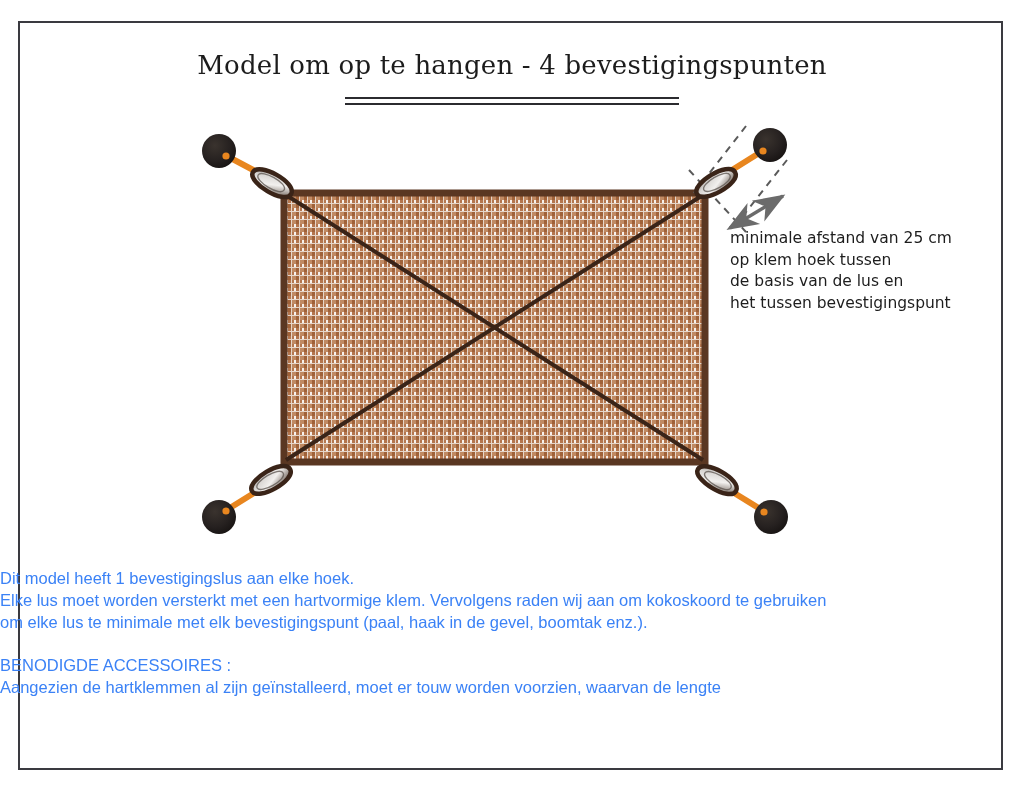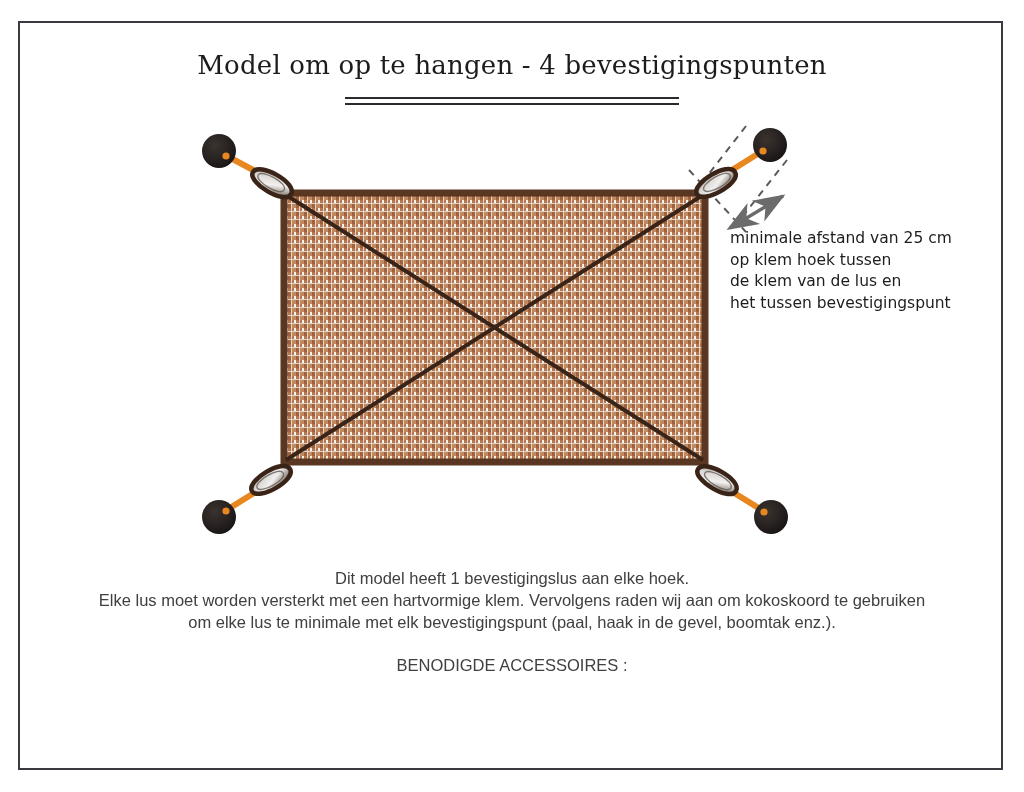--- a/index.html
+++ b/index.html
@@ -86,24 +86,24 @@
     color: #1d1d1d;
     white-space: nowrap;
   }
   #annotation div { white-space: nowrap; }
 
   
   .btext {
     position: absolute;
     left: 0;
     width: 1024px;
-    text-align: center;
+    text-align: left;
     font-family: "Liberation Sans Narrow", "Liberation Sans", sans-serif;
     font-stretch: condensed;
-    color: #404040;
+    color: #3b82f6;
     font-size: 16.5px;
     line-height: 22px;
   }
   #block1 { top: 567px; }
   #block2 { top: 654px; }
   .btext div { white-space: nowrap; }
 </style>
 </head>
 <body>
 
@@ -212,27 +212,28 @@
         </g>
         <circle cx="771" cy="517" r="17" fill="url(#anchorGrad)"></circle>
         <circle cx="764" cy="512" r="3.6" fill="#e8861f"></circle>
       </g>
     </svg>
   </div>
 
   <div id="annotation">
     <div>minimale afstand van 25 cm</div>
     <div>op klem hoek tussen</div>
-    <div>de klem van de lus en</div>
+    <div>de basis van de lus en</div>
     <div>het tussen bevestigingspunt</div>
   </div>
 
   <div class="btext" id="block1">
     <div>Dit model heeft 1 bevestigingslus aan elke hoek.</div>
     <div>Elke lus moet worden versterkt met een hartvormige klem. Vervolgens raden wij aan om kokoskoord te gebruiken</div>
     <div>om elke lus te minimale met elk bevestigingspunt (paal, haak in de gevel, boomtak enz.).</div>
   </div>
 
   <div class="btext" id="block2">
     <div>BENODIGDE ACCESSOIRES :</div>
+    <div>Aangezien de hartklemmen al zijn geïnstalleerd, moet er touw worden voorzien, waarvan de lengte</div>
   </div>
 
 </div>
 
 </body></html>

